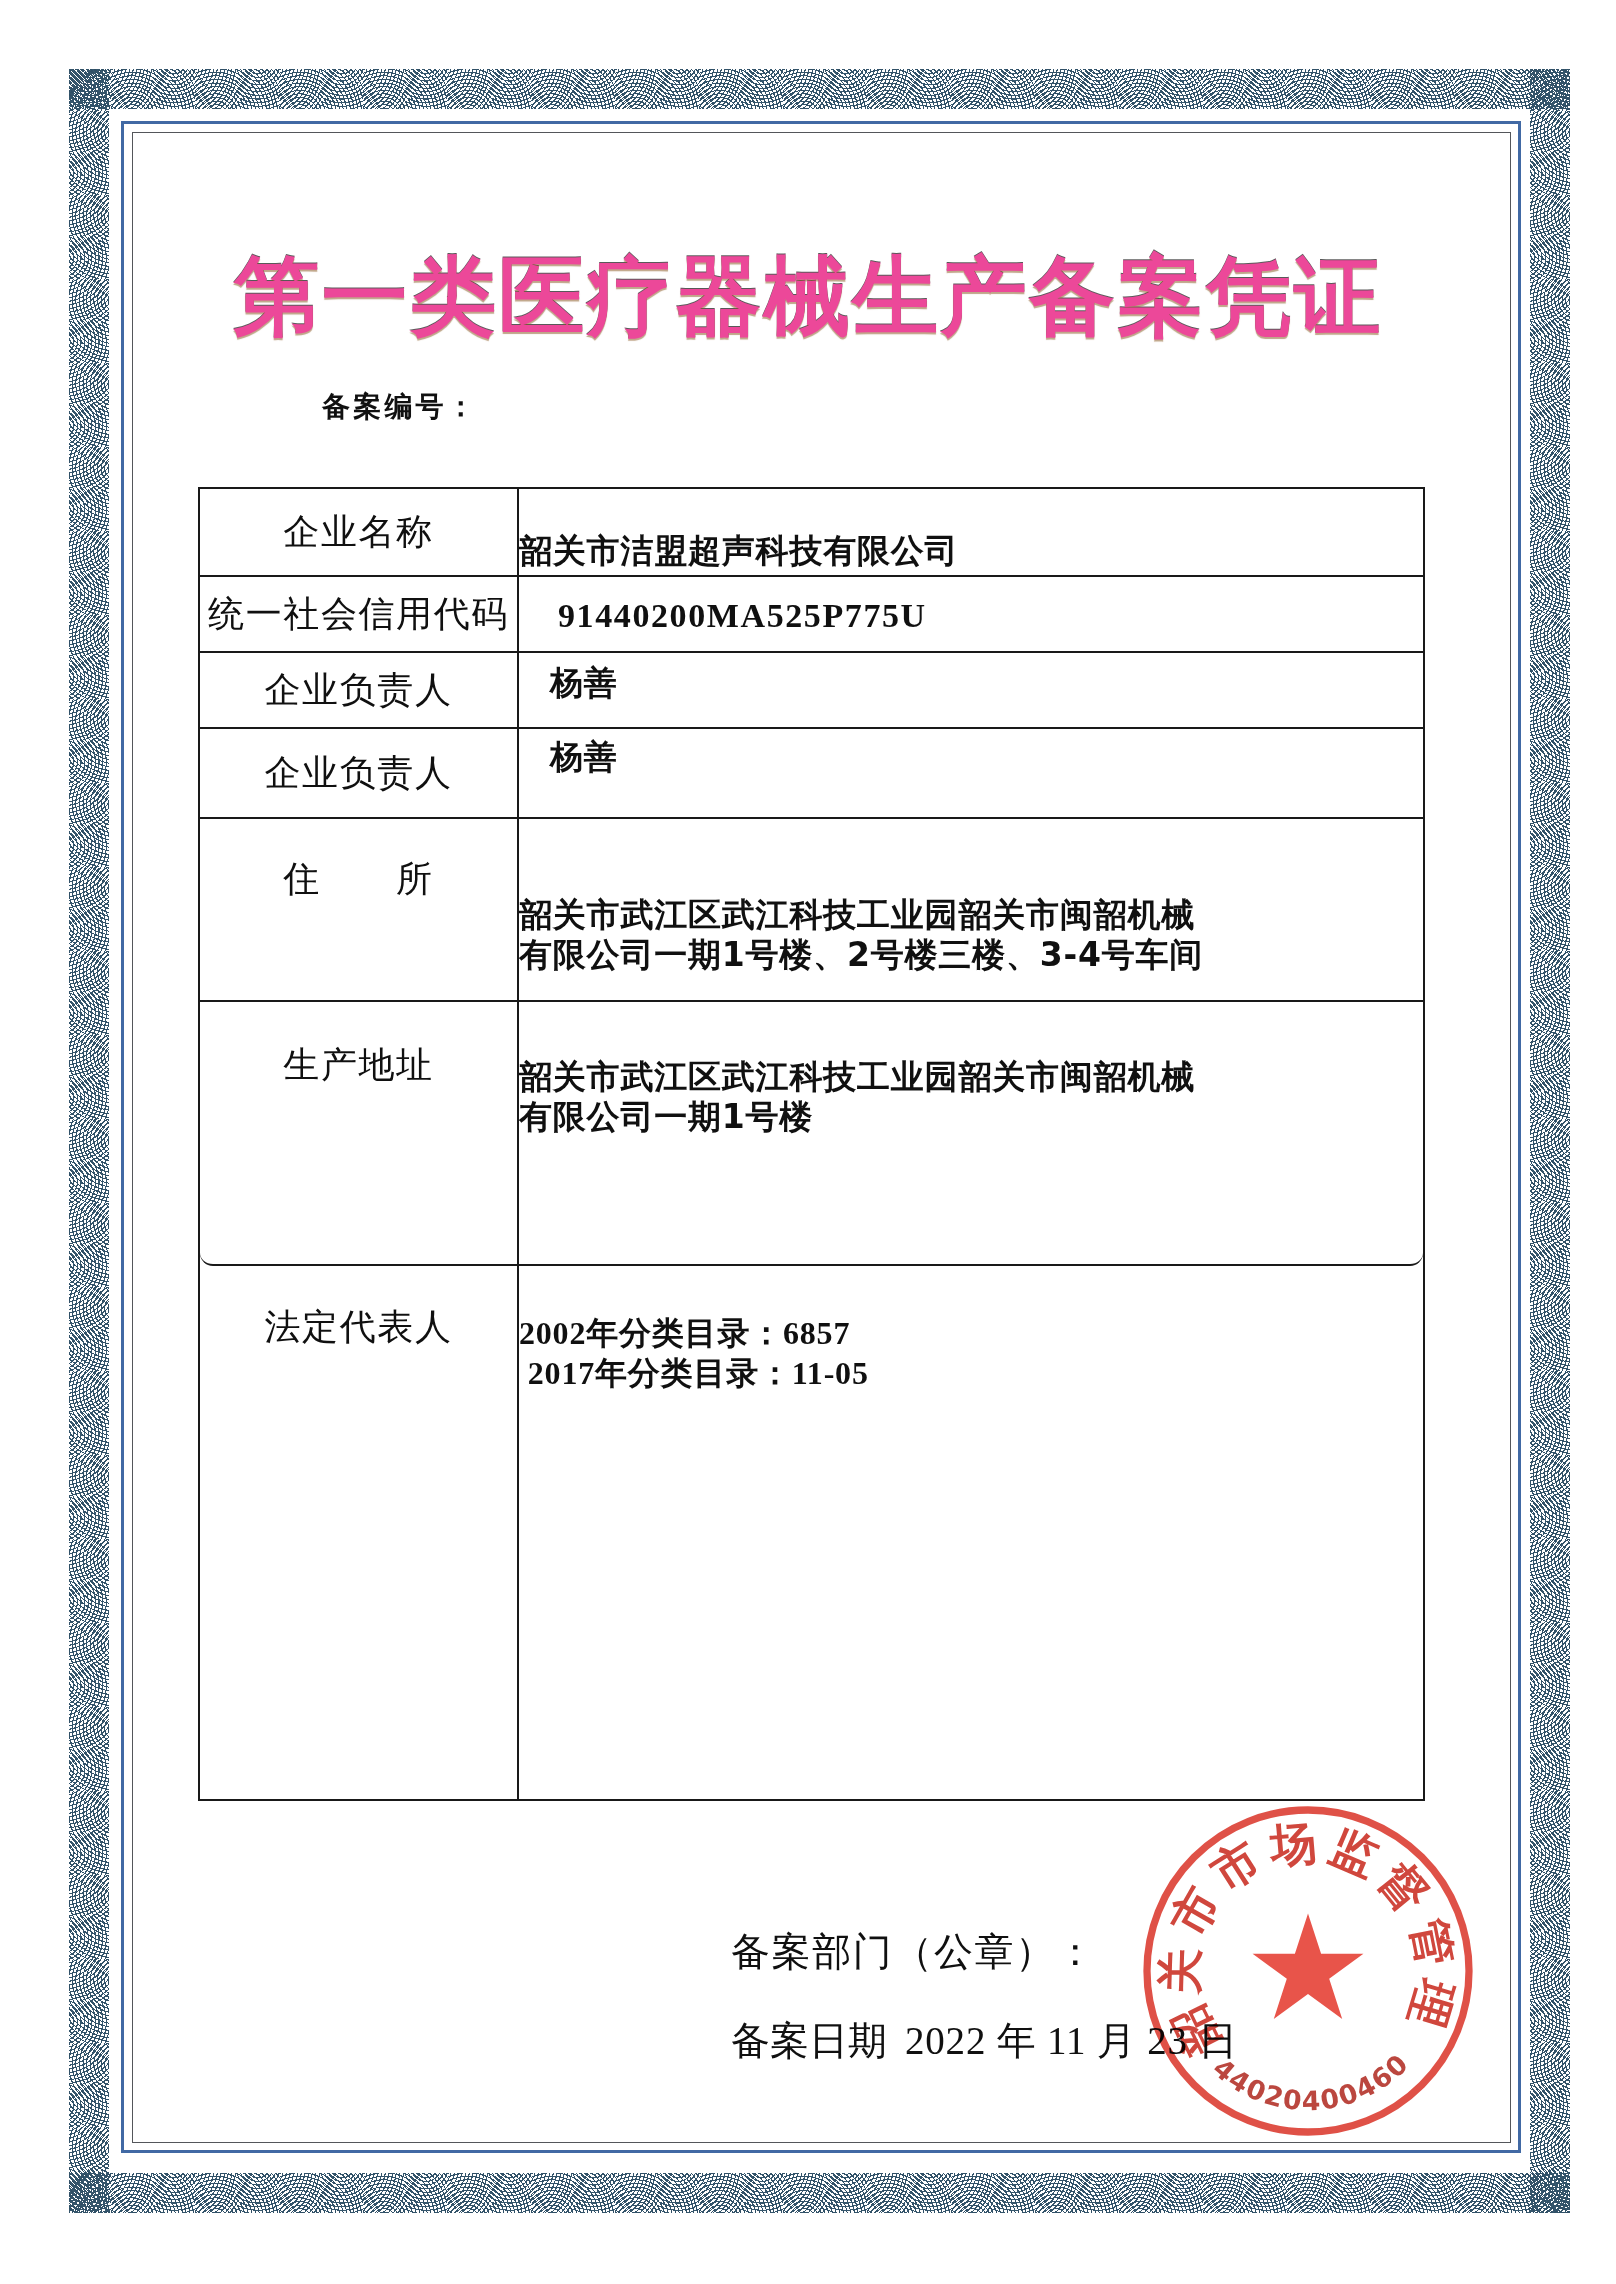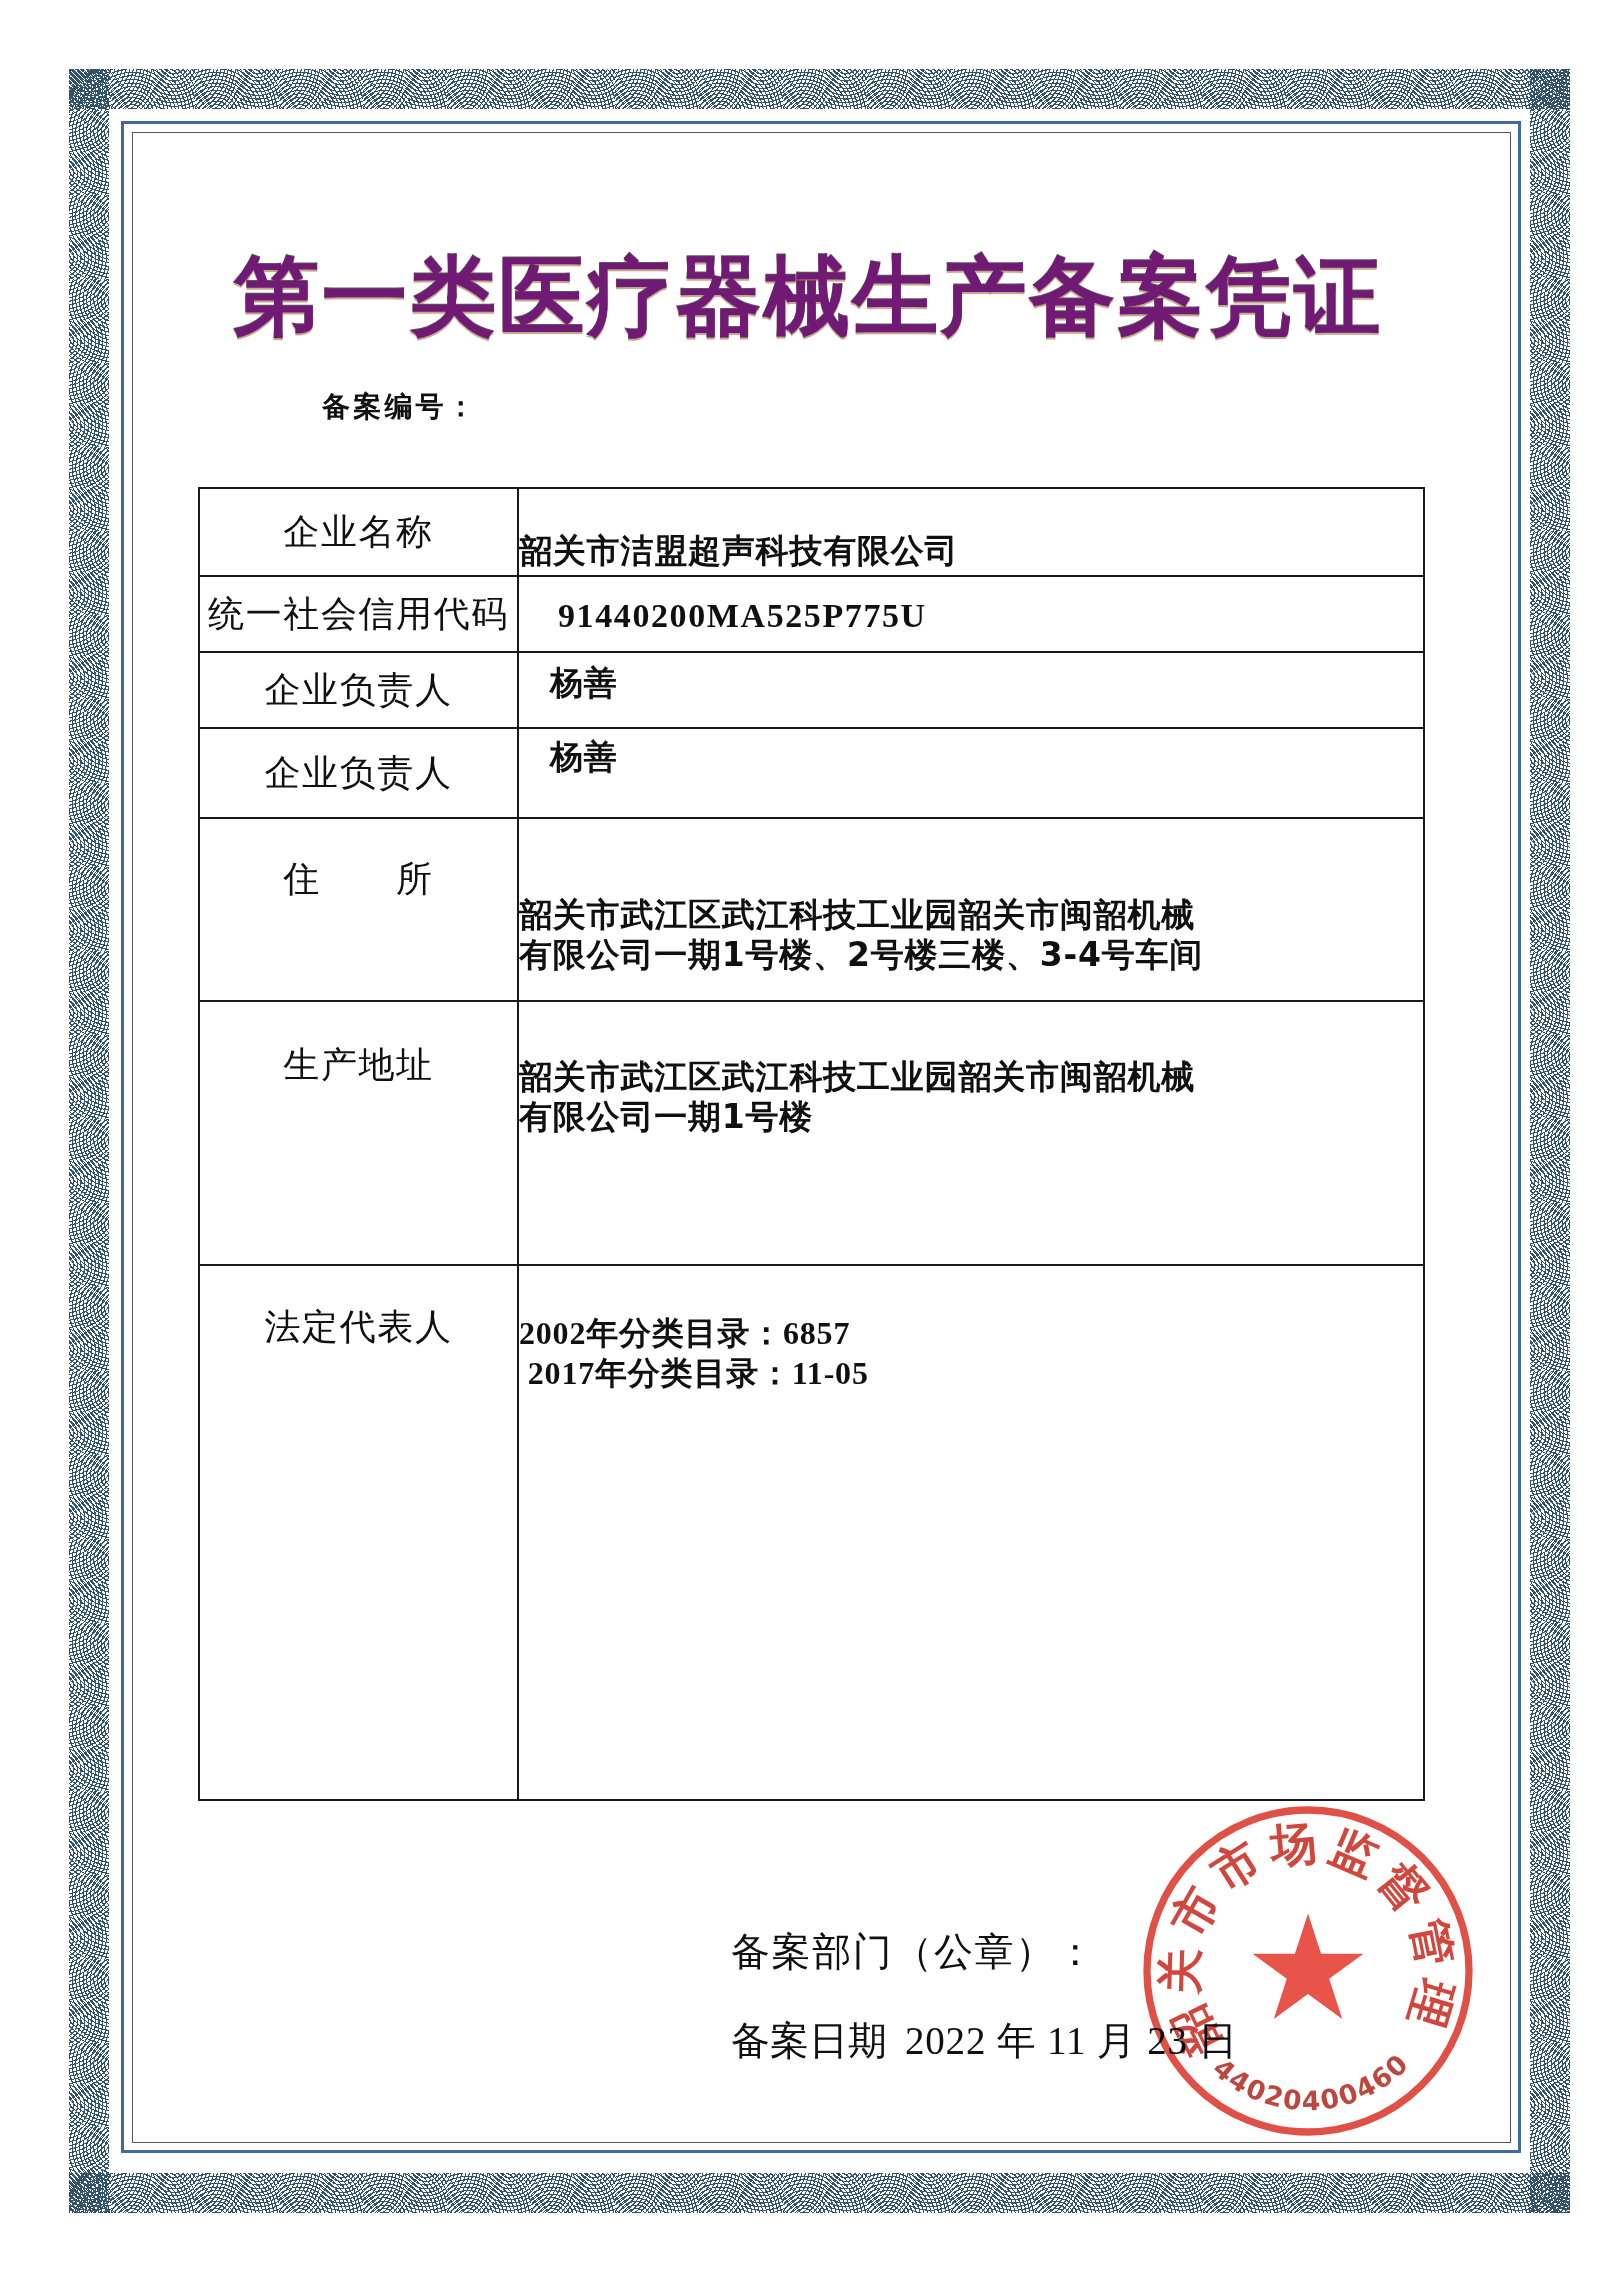--- a/index.html
+++ b/index.html
@@ -28,21 +28,21 @@
     background-position:0 0,0 42px;
   }
   .gb-left{left:69px;}
   .gb-right{right:46px;}
   
   .frame-blue{position:absolute;top:121px;left:121px;right:95px;bottom:131px;border:3.2px solid #4169a4;}
   .frame-thin{position:absolute;top:132px;left:132px;right:105px;bottom:141px;border:1.6px solid #54565a;}
   
   .title{
     position:absolute;left:0;right:0;top:239px;margin:0;text-align:center;
-    font-size:86px;font-weight:700;letter-spacing:2.4px;color:#701a75;
+    font-size:86px;font-weight:700;letter-spacing:2.4px;color:#ec4899;
     text-shadow:0 1.6px 0.8px rgba(140,92,40,0.55), 0 -0.8px 0 rgba(0,0,0,0.65);
   }
   
   .recno{position:absolute;left:322px;top:388px;display:flex;align-items:flex-start;gap:21px;}
   .recno-label{font-size:28px;font-weight:600;letter-spacing:3.2px;}
   .recno-value{font-size:35px;font-weight:700;letter-spacing:0.8px;padding-top:0px;}
   
   .cert-table{
     position:absolute;left:198px;top:487px;width:1227px;height:1314px;
     border:2.4px solid #191919;display:flex;flex-direction:column;box-sizing:border-box;
@@ -54,21 +54,21 @@
     width:319px;flex:0 0 319px;border-right:2.4px solid #191919;
     display:flex;justify-content:center;align-items:center;
     font-size:36px;letter-spacing:1.6px;font-weight:500;
   }
   .val{
     flex:1;font-family:"DejaVu Sans","Liberation Sans",sans-serif;
     font-weight:700;font-size:33px;letter-spacing:0.8px;line-height:40px;
   }
   .vline{display:block;white-space:pre;}
   .r1{height:86px;}  .r2{height:74px;}  .r3{height:74px;}  .r4{height:88px;}
-  .r5{height:181px;}  .r6{height:262px;}
+  .r5{height:181px;}  .r6{height:262px;border-radius:13px;}
   .r1 .val{padding-top:42px;}
   .r2 .val{padding-top:19.4px;padding-left:39px;font-family:"Liberation Serif","DejaVu Serif",serif;font-size:34px;letter-spacing:1.6px;}
   .r3 .val{padding-top:9.7px;padding-left:31px;}
   .r4 .val{padding-top:8px;padding-left:31px;}
   .r5 .lbl,.r6 .lbl,.r7 .lbl{align-items:flex-start;}
   .r5 .lbl{padding-top:36px;}
   .r6 .lbl{padding-top:39px;}
   .r7 .lbl{padding-top:37px;}
   .r5 .val{padding-top:76px;}
   .r6 .val{padding-top:55px;}

